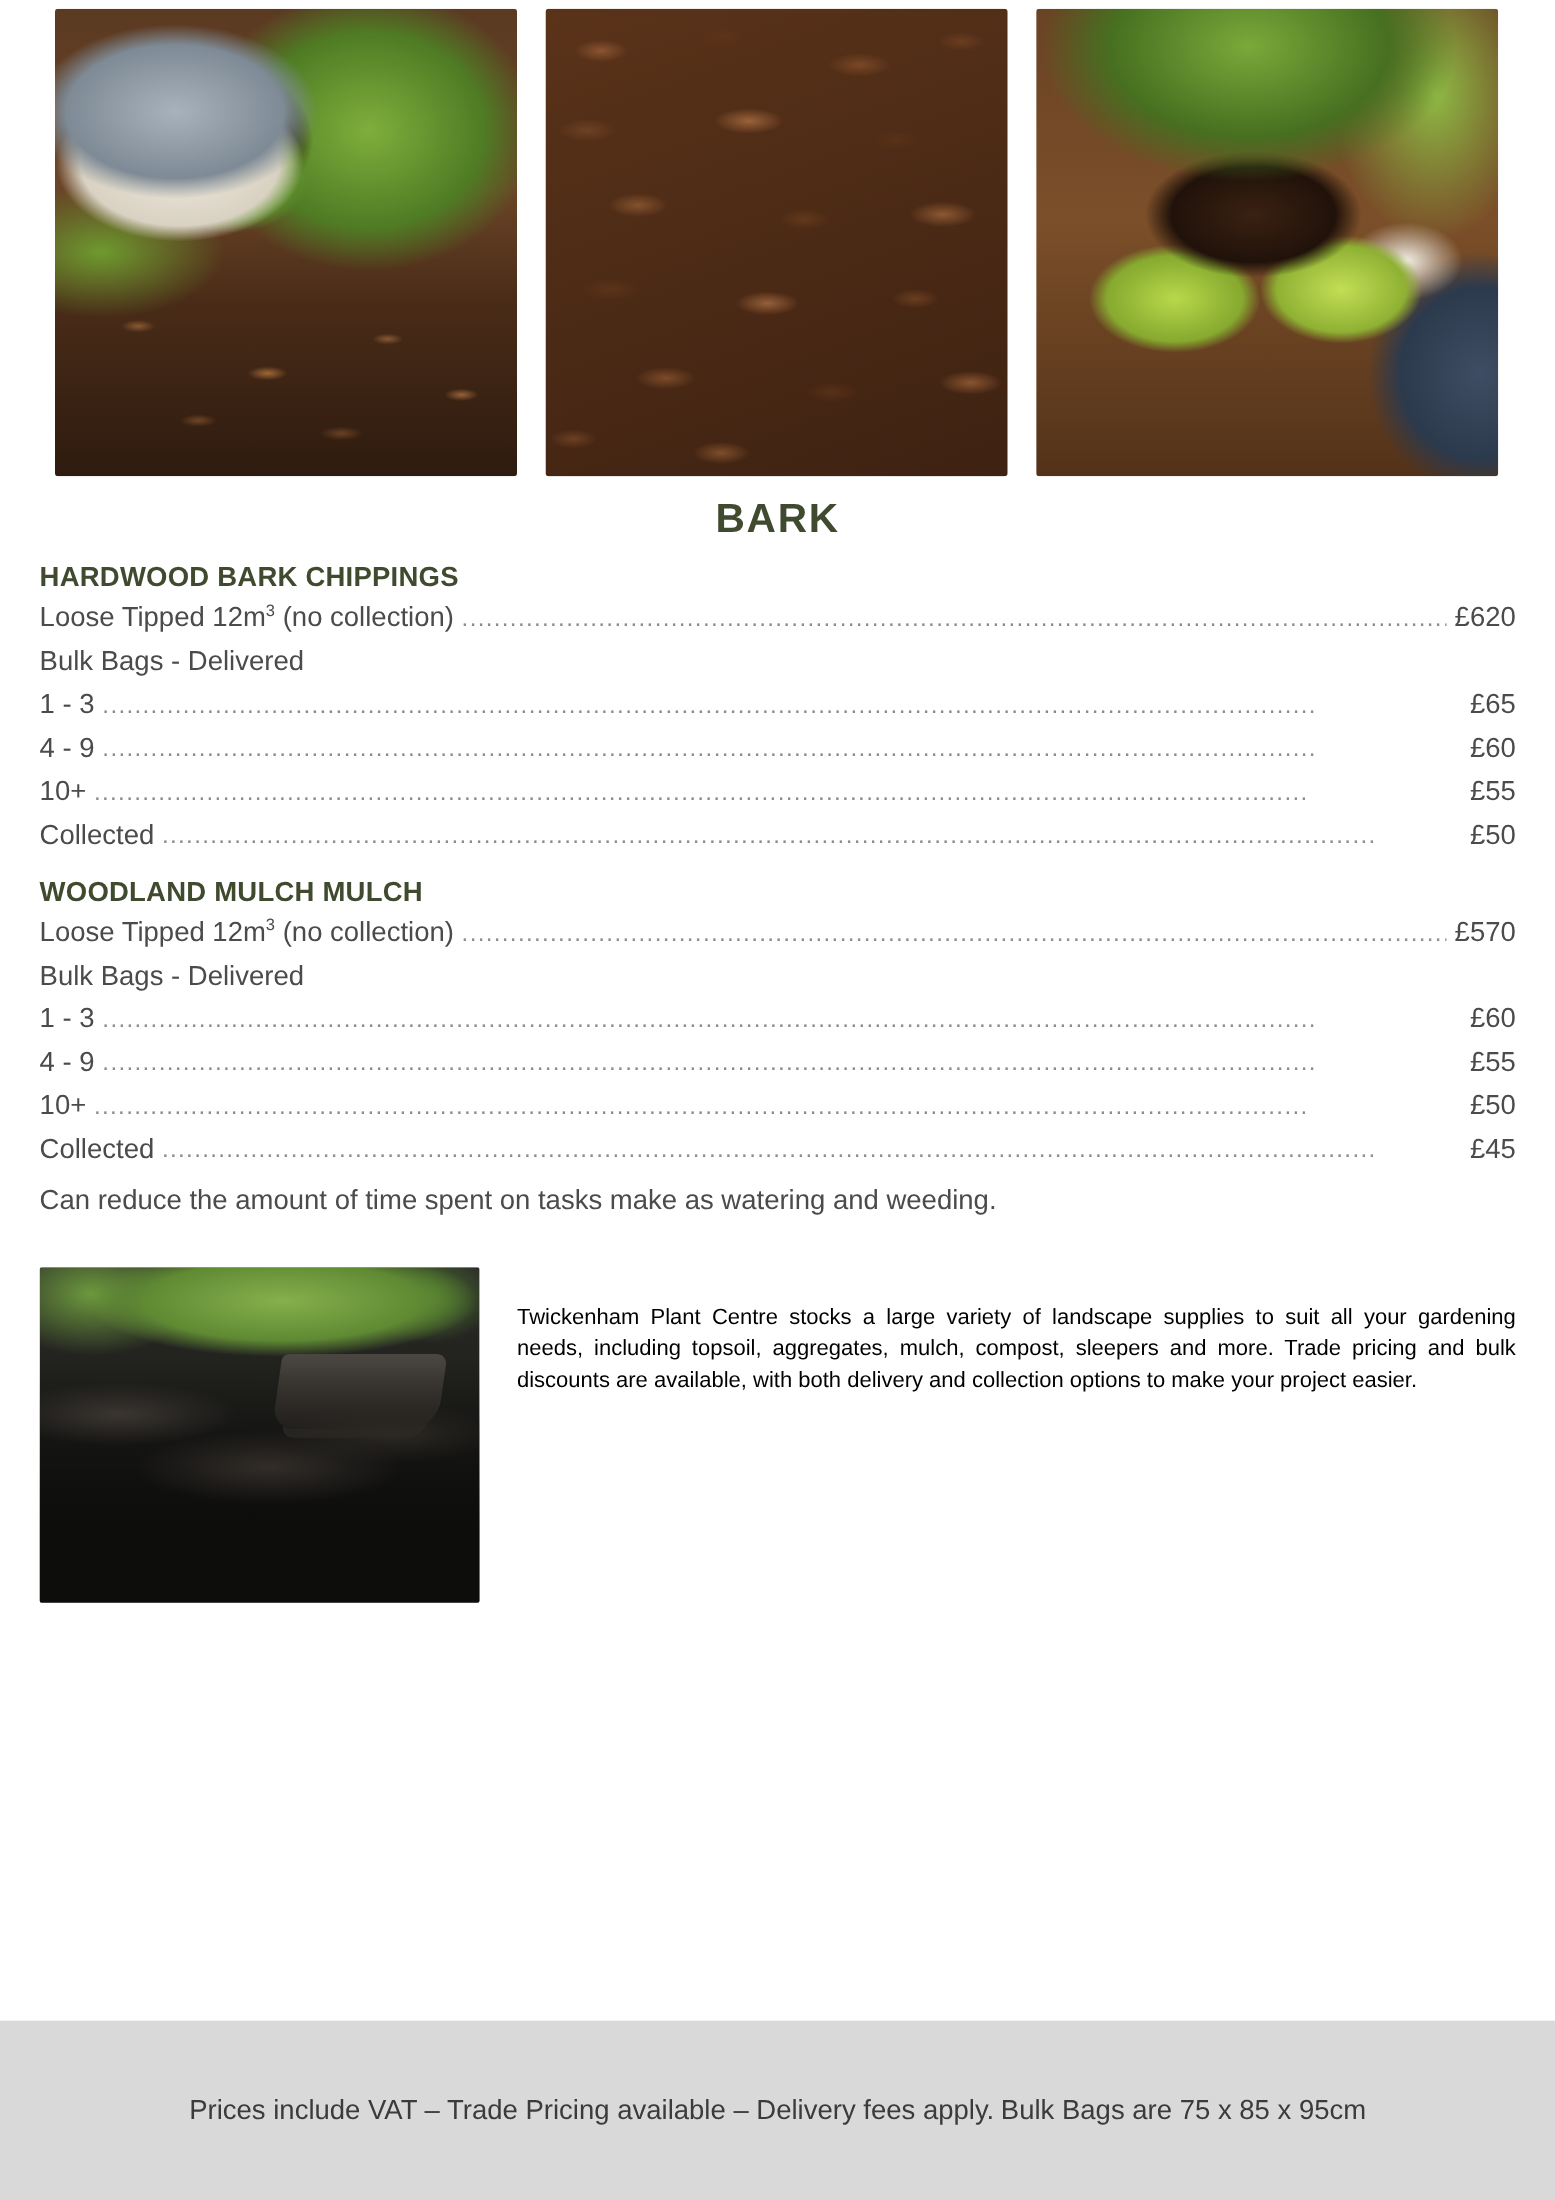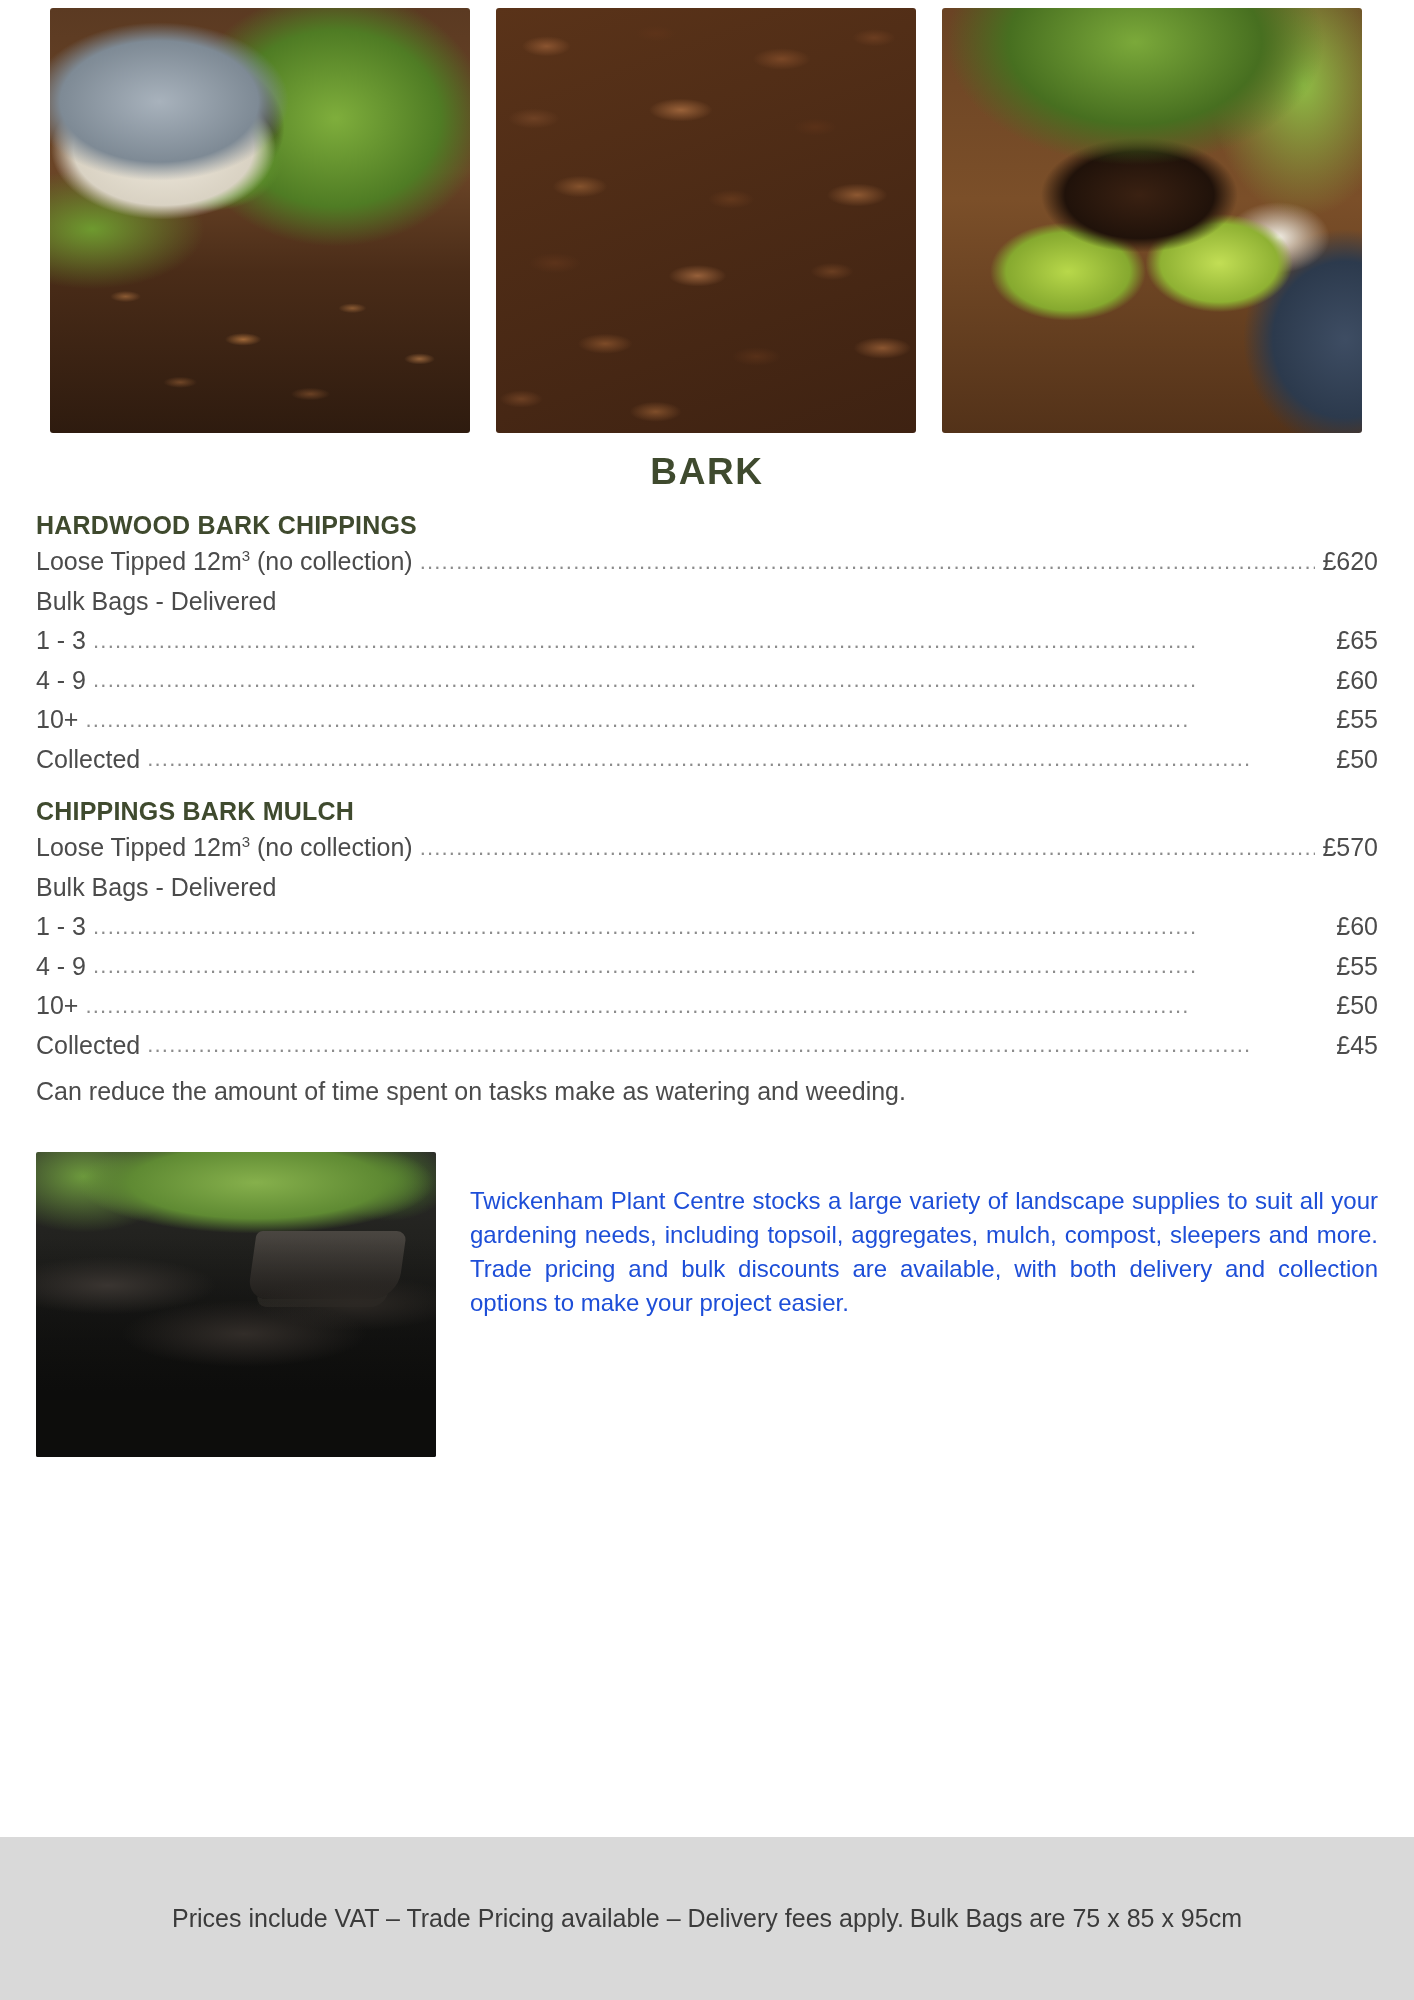--- a/index.html
+++ b/index.html
@@ -187,23 +187,23 @@
     position: absolute;
     left: 0; right: 0; bottom: 0;
     height: 72%;
     background:
       radial-gradient(ellipse 150px 40px at 18% 22%, #3a3531 0%, rgba(58,53,49,0) 72%),
       radial-gradient(ellipse 170px 46px at 52% 44%, #322d29 0%, rgba(50,45,41,0) 72%),
       radial-gradient(ellipse 140px 38px at 80% 30%, #2c2824 0%, rgba(44,40,36,0) 72%),
       linear-gradient(180deg, rgba(17,17,16,0) 0%, #0d0d0c 70%);
   }
   .bottom-text {
-    font-size: 24px;
+    font-size: 20px;
     line-height: 1.42;
-    color: #1d4ed8;
+    color: #000000;
     text-align: justify;
     padding-top: 32px;
   }
 
   
   .footer {
     position: absolute;
     left: 0; right: 0; bottom: 0;
     height: 163px;
     background: #d9d9d9;
@@ -259,21 +259,21 @@
     </div>
     <div class="line">
       <span class="label">Collected</span>
       <span class="dots">.......................................................................................................................................................</span>
       <span class="price">£50</span>
     </div>
 
   </div>
 
   <div class="section">
-    <div class="section-title">CHIPPINGS BARK MULCH</div>
+    <div class="section-title">WOODLAND MULCH MULCH</div>
 
     <div class="line">
       <span class="label"><span>Loose Tipped 12m</span><span class="sup">3</span><span> (no collection)</span></span>
       <span class="dots">.......................................................................................................................................................</span>
       <span class="price">£570</span>
     </div>
 
     <div class="line plain">Bulk Bags - Delivered</div>
 
     <div class="line">

